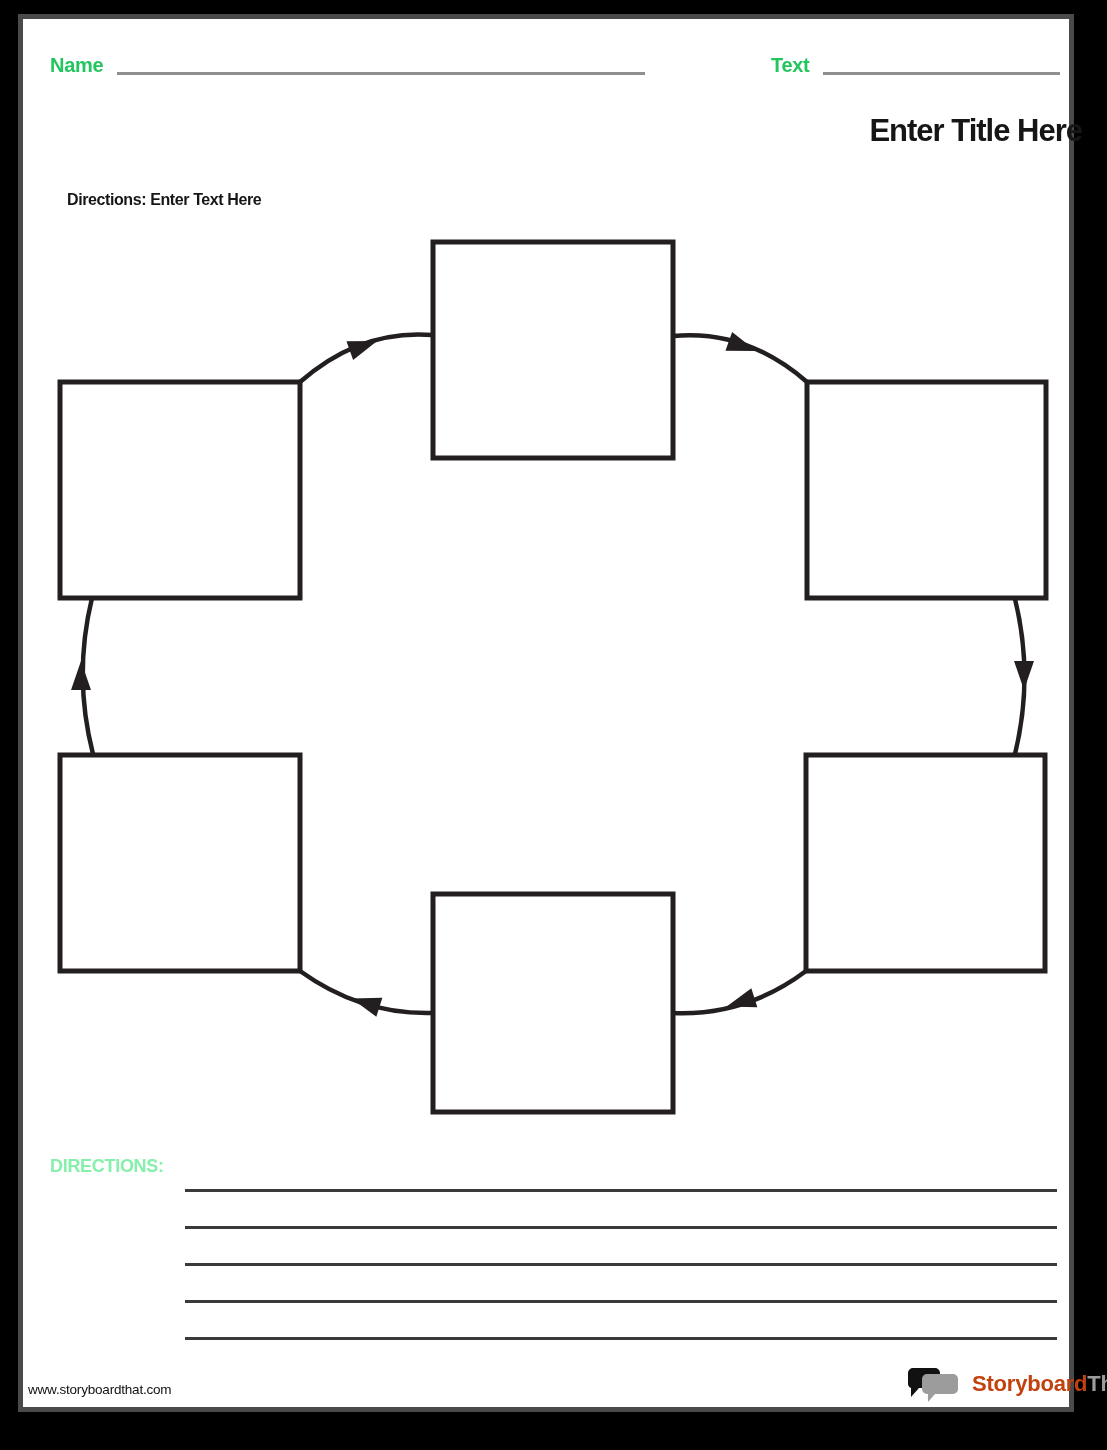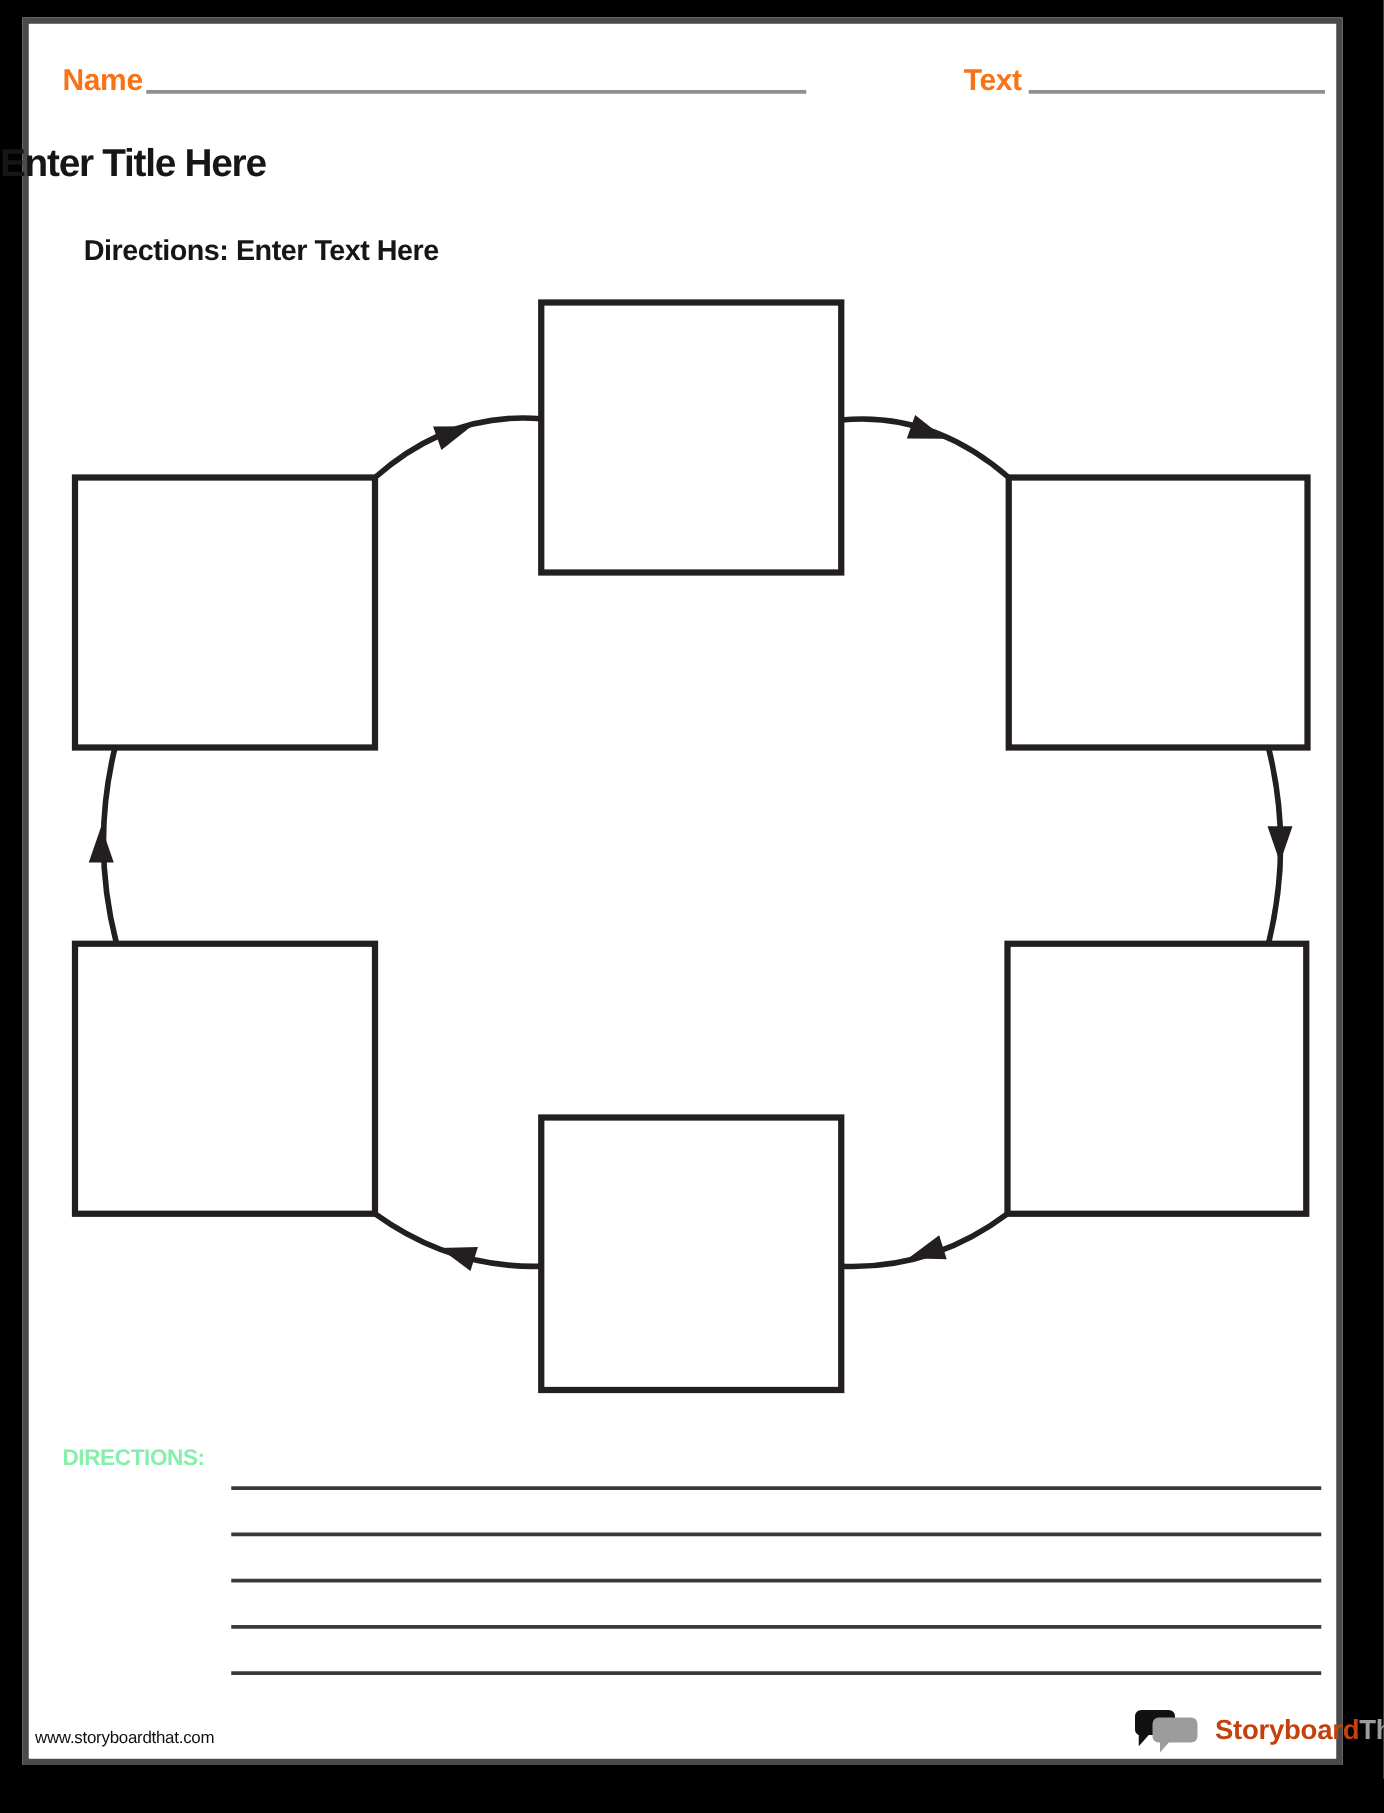--- a/index.html
+++ b/index.html
@@ -13,37 +13,37 @@
   }
   .frame {
     position:absolute; left:18px; top:14px;
     width:1056px; height:1398px;
     background:#ffffff;
     border:5px solid #4a4a4a;
   }
   .content { position:absolute; left:0; top:0; width:1107px; height:1450px; }
 
   .field-label {
-    position:absolute; font-weight:bold; font-size:24px;
-    letter-spacing:-0.3px; color:#f97316; line-height:26px;
+    position:absolute; font-weight:bold; font-size:20px;
+    letter-spacing:-0.3px; color:#22c55e; line-height:26px;
   }
   .name-label { left:50px; top:52px; }
   .date-label { left:771px; top:52px; }
   .blank-line { position:absolute; height:3px; background:#8f8f8f; }
   .name-line { left:117px; top:72px; width:528px; }
   .date-line { left:823px; top:72px; width:237px; }
 
   .title {
     position:absolute; left:0; top:113px; width:1082px;
-    text-align:left; font-weight:bold; font-size:31px;
+    text-align:right; font-weight:bold; font-size:31px;
     letter-spacing:-1px; color:#161616; line-height:36px;
   }
   .directions-inline {
     position:absolute; left:67px; top:185px;
-    font-weight:bold; font-size:23px; letter-spacing:-0.4px;
+    font-weight:bold; font-size:16px; letter-spacing:-0.4px;
     color:#161616; line-height:30px;
   }
 
   .diagram-svg { position:absolute; left:0; top:0; width:1107px; height:1450px; }
 
   .directions-label {
     position:absolute; left:50px; top:1152px;
     font-weight:bold; font-size:18px; letter-spacing:-0.3px;
     color:#86efac; line-height:28px;
   }

